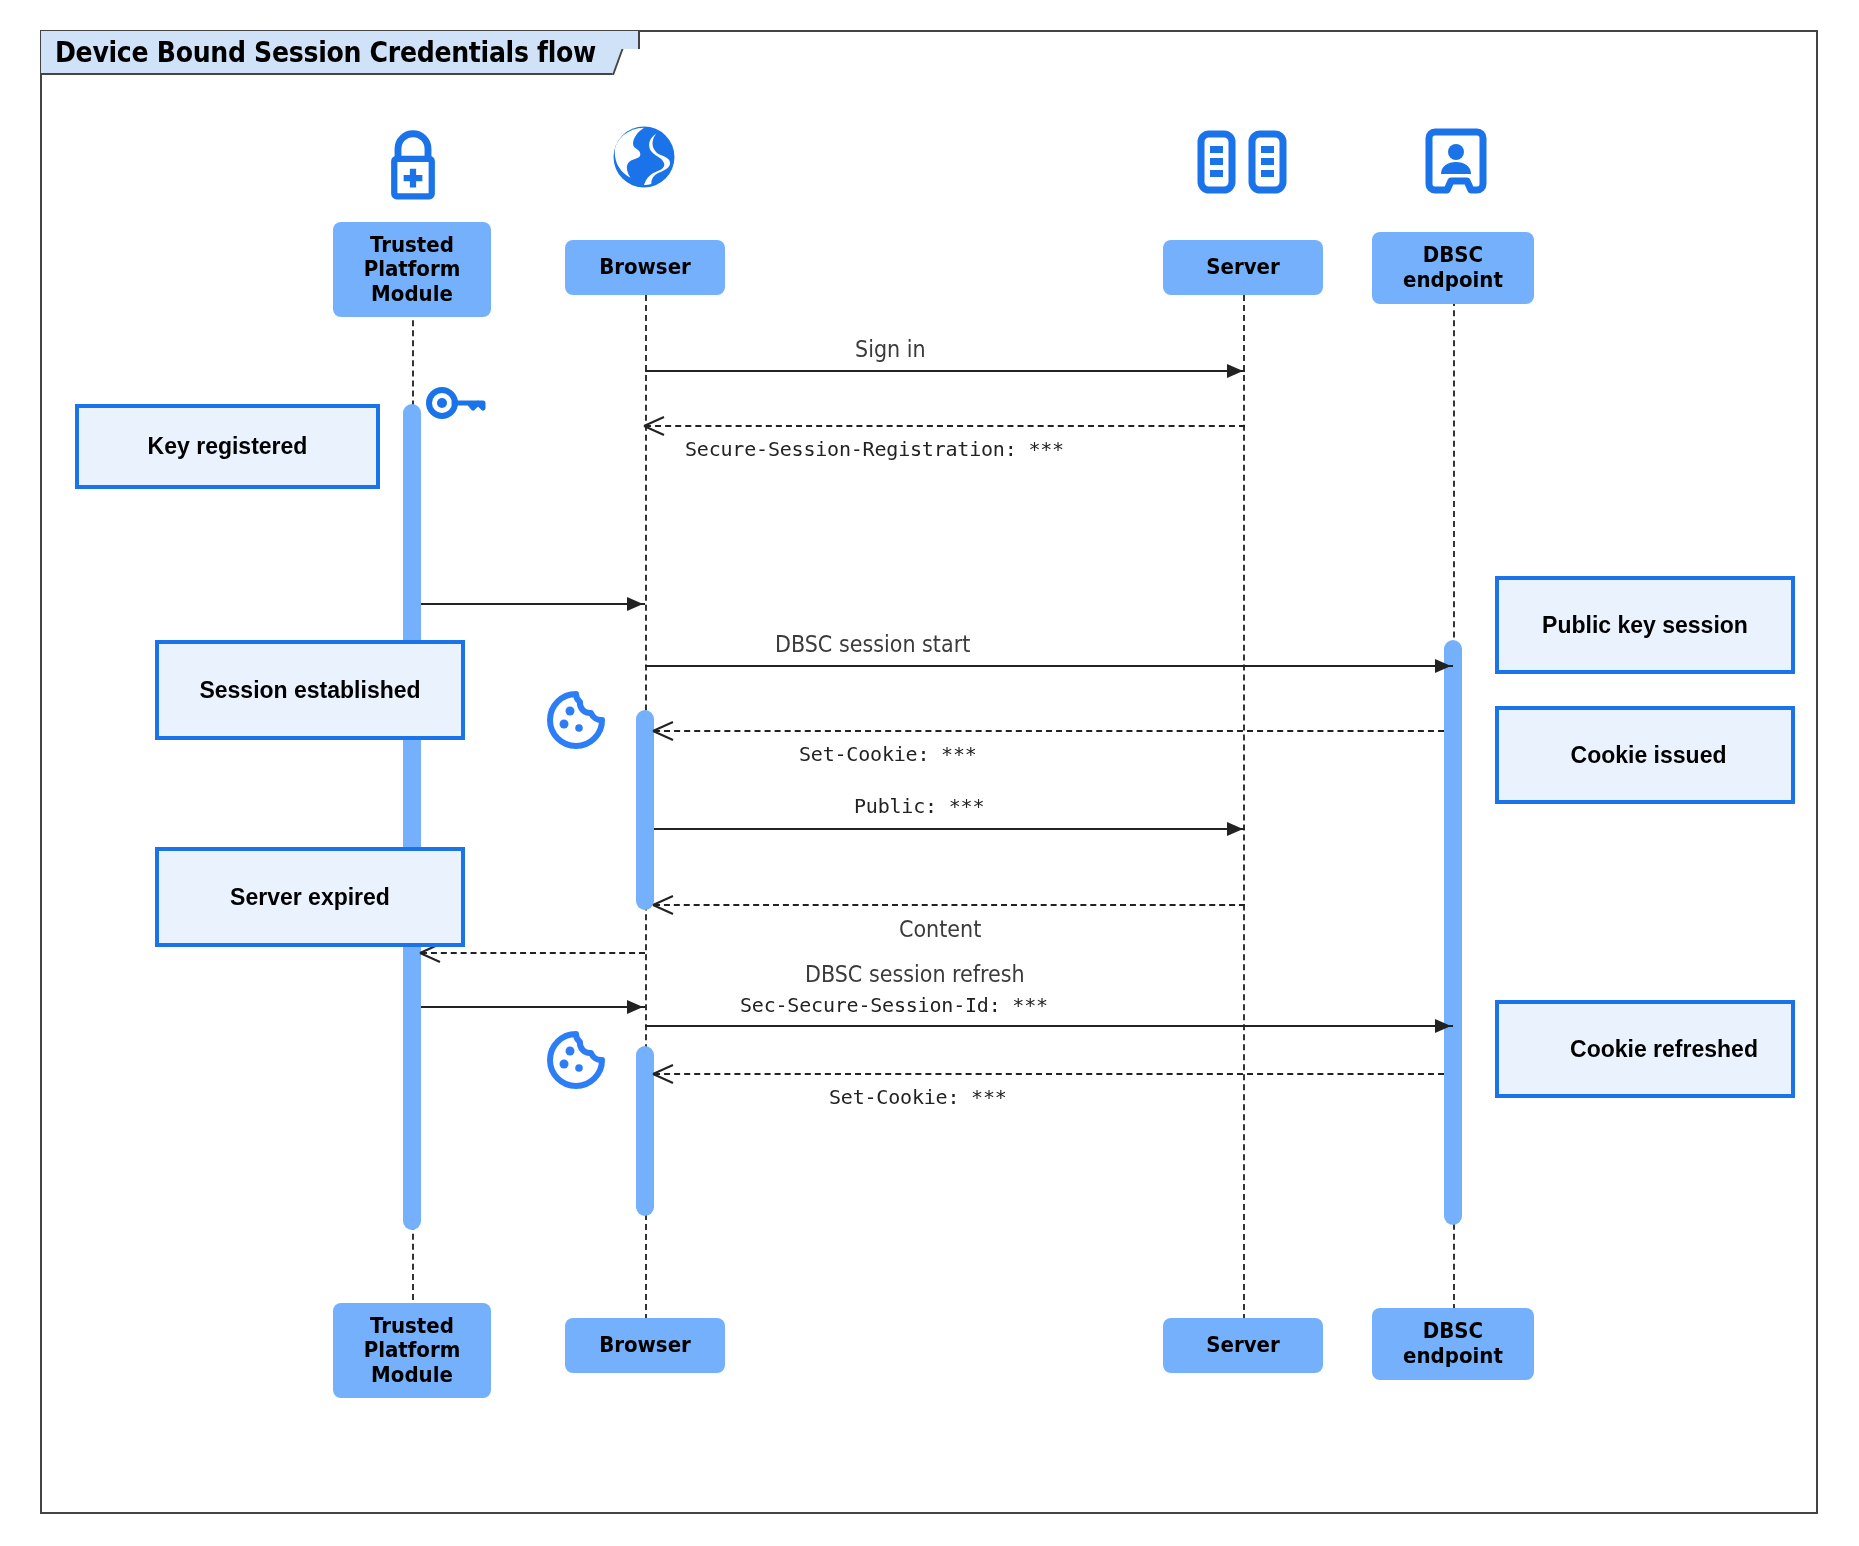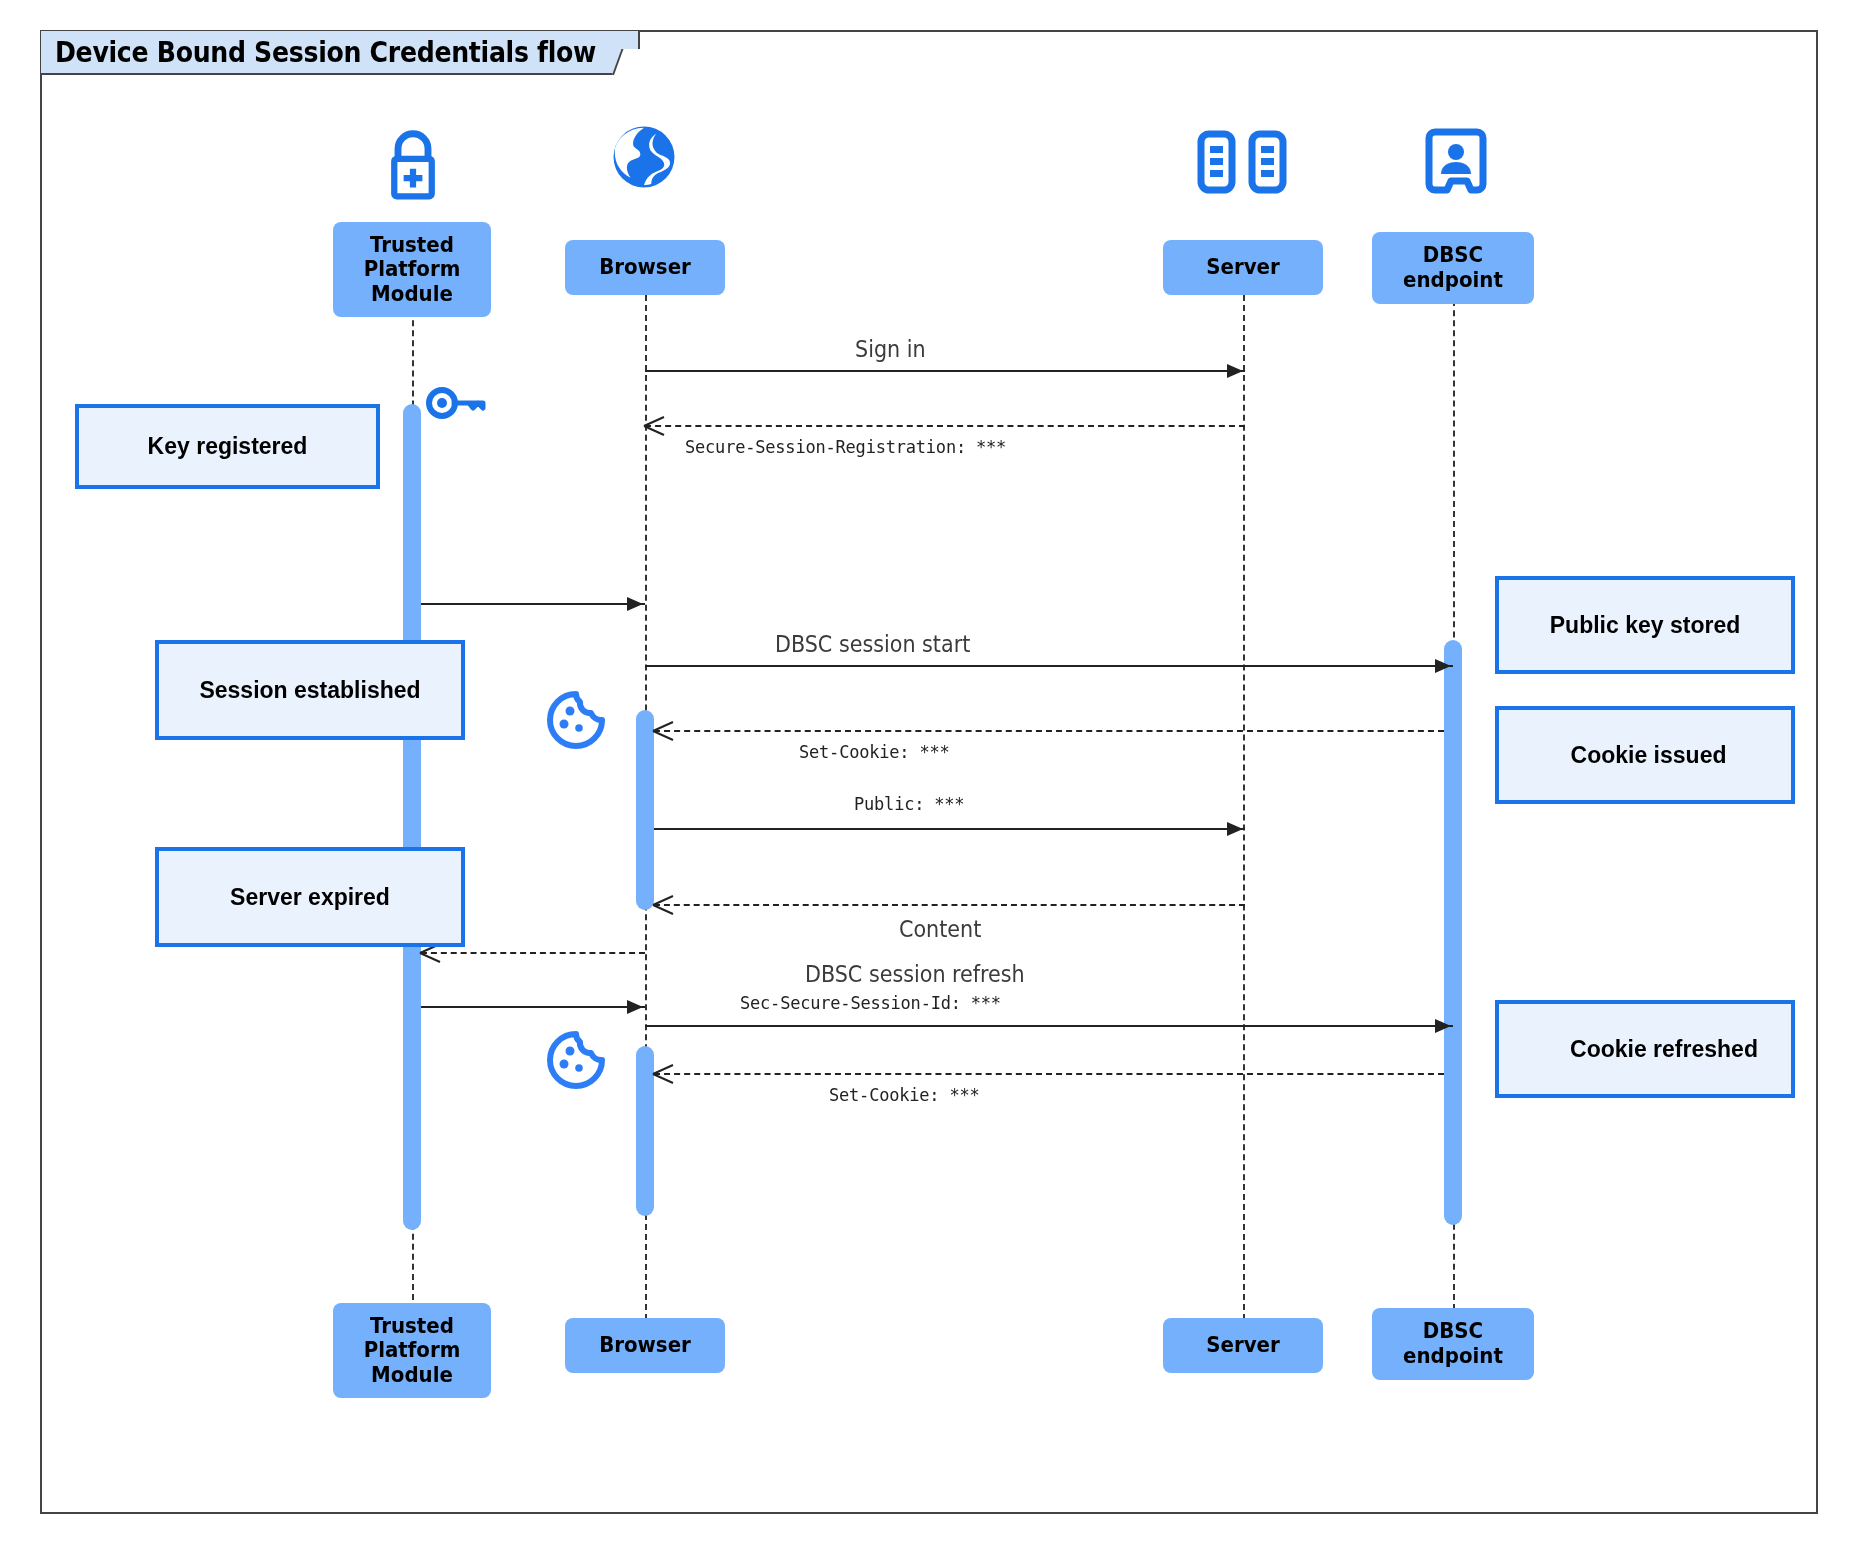--- a/index.html
+++ b/index.html
@@ -64,21 +64,21 @@
   .msg-label{
     position:absolute;white-space:nowrap;color:#333;
     font-size:23px;line-height:1;
   }
   .msg-label.sans{
     font-family:"DejaVu Sans Condensed","Liberation Sans",sans-serif;
     color:#3b3b3b;
   }
   .msg-label.mono{
     font-family:"DejaVu Sans Mono","Liberation Mono",monospace;
-    color:#222;font-size:17px;letter-spacing:-.2px;
+    color:#222;font-size:20px;letter-spacing:-.2px;
   }
   
   .icon{position:absolute;}
   .icon svg{display:block;}
 </style>
 </head>
 <body>
 
 <div id="canvas">
 
@@ -307,21 +307,21 @@
     <span>Session established</span>
   </div>
   <div class="note" style="left:75px;top:404px;width:305px;height:85px;">
     <span>Key registered</span>
   </div>
   <div class="note" style="left:155px;top:847px;width:310px;height:100px;">
     <span>Server expired</span>
   </div>
 
   <div class="note" style="left:1495px;top:576px;width:300px;height:98px;">
-    <span>Public key stored</span>
+    <span>Public key session</span>
   </div>
   <div class="note" style="left:1495px;top:706px;width:300px;height:98px;padding-left:17px;">
     <span>Cookie issued</span>
   </div>
   <div class="note" style="left:1495px;top:1000px;width:300px;height:98px;padding-left:48px;">
     <span>Cookie refreshed</span>
   </div>
 
 </div>
 

